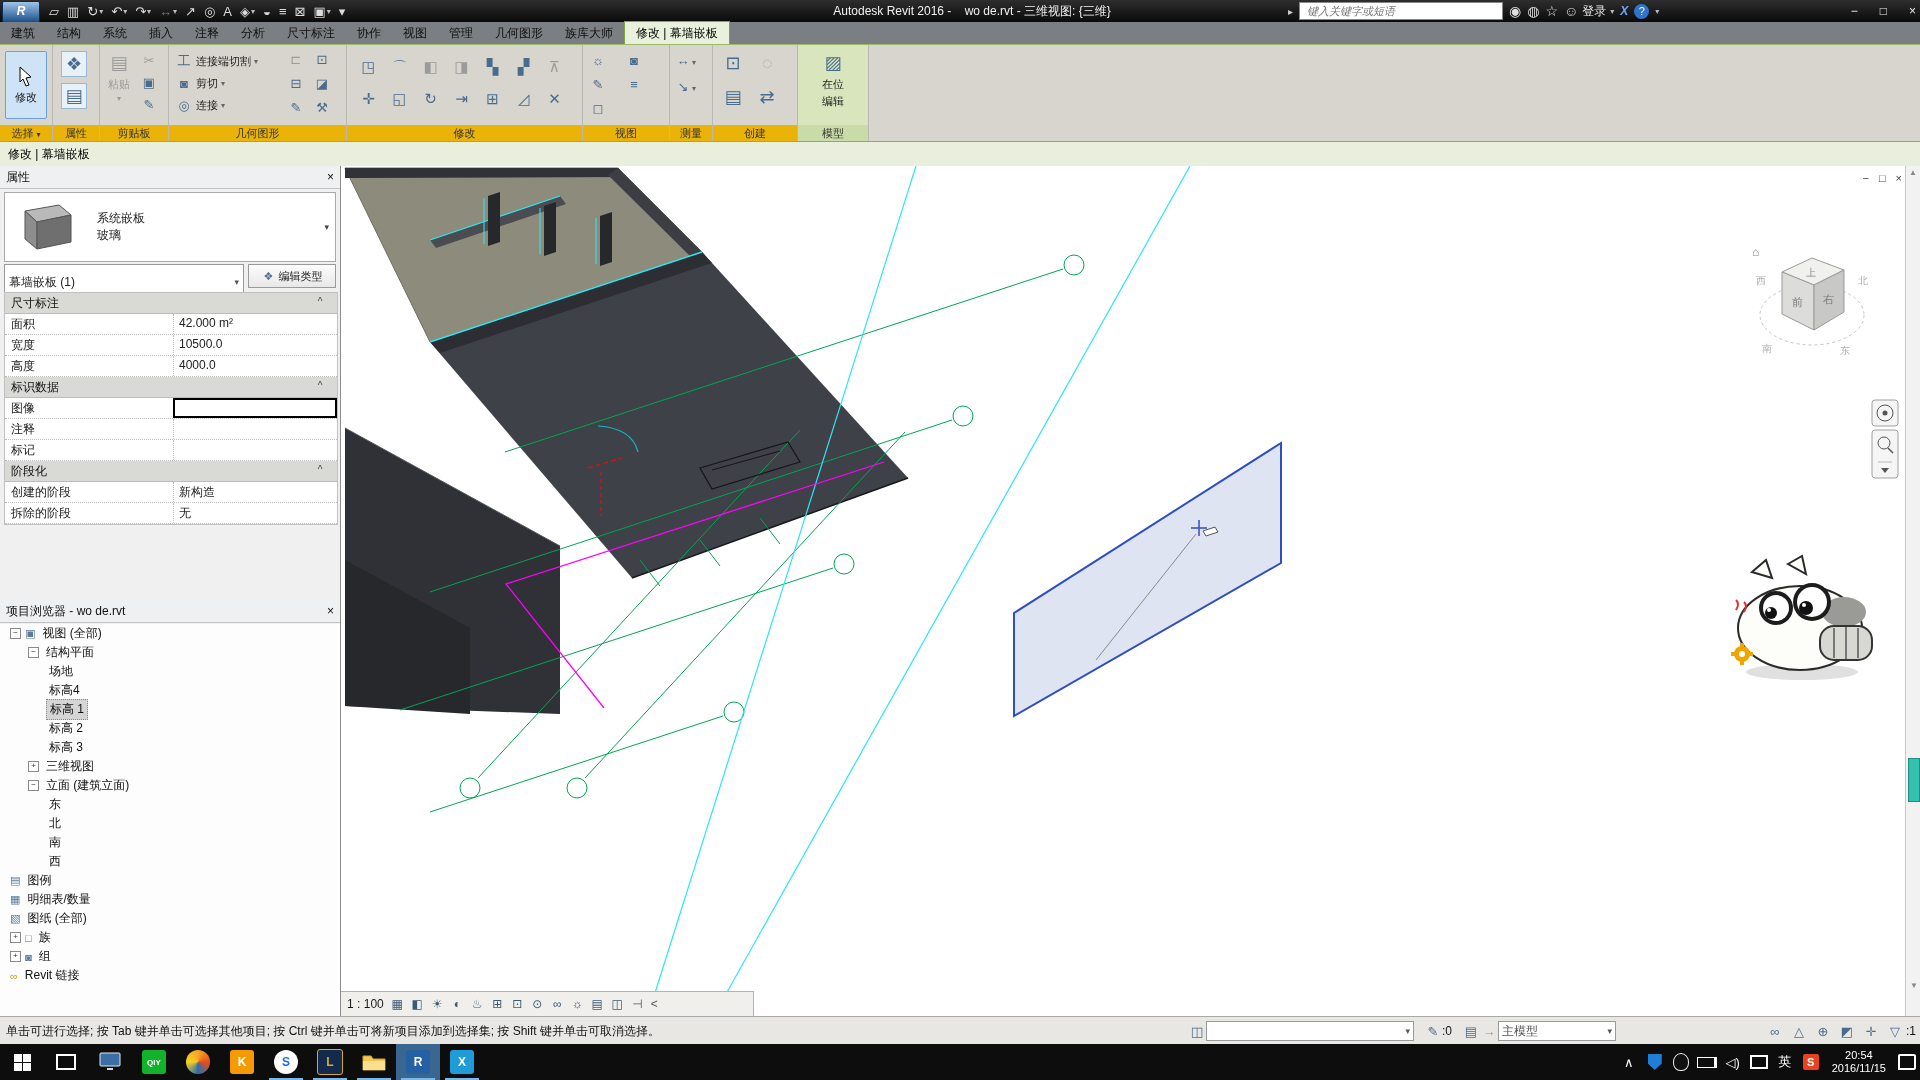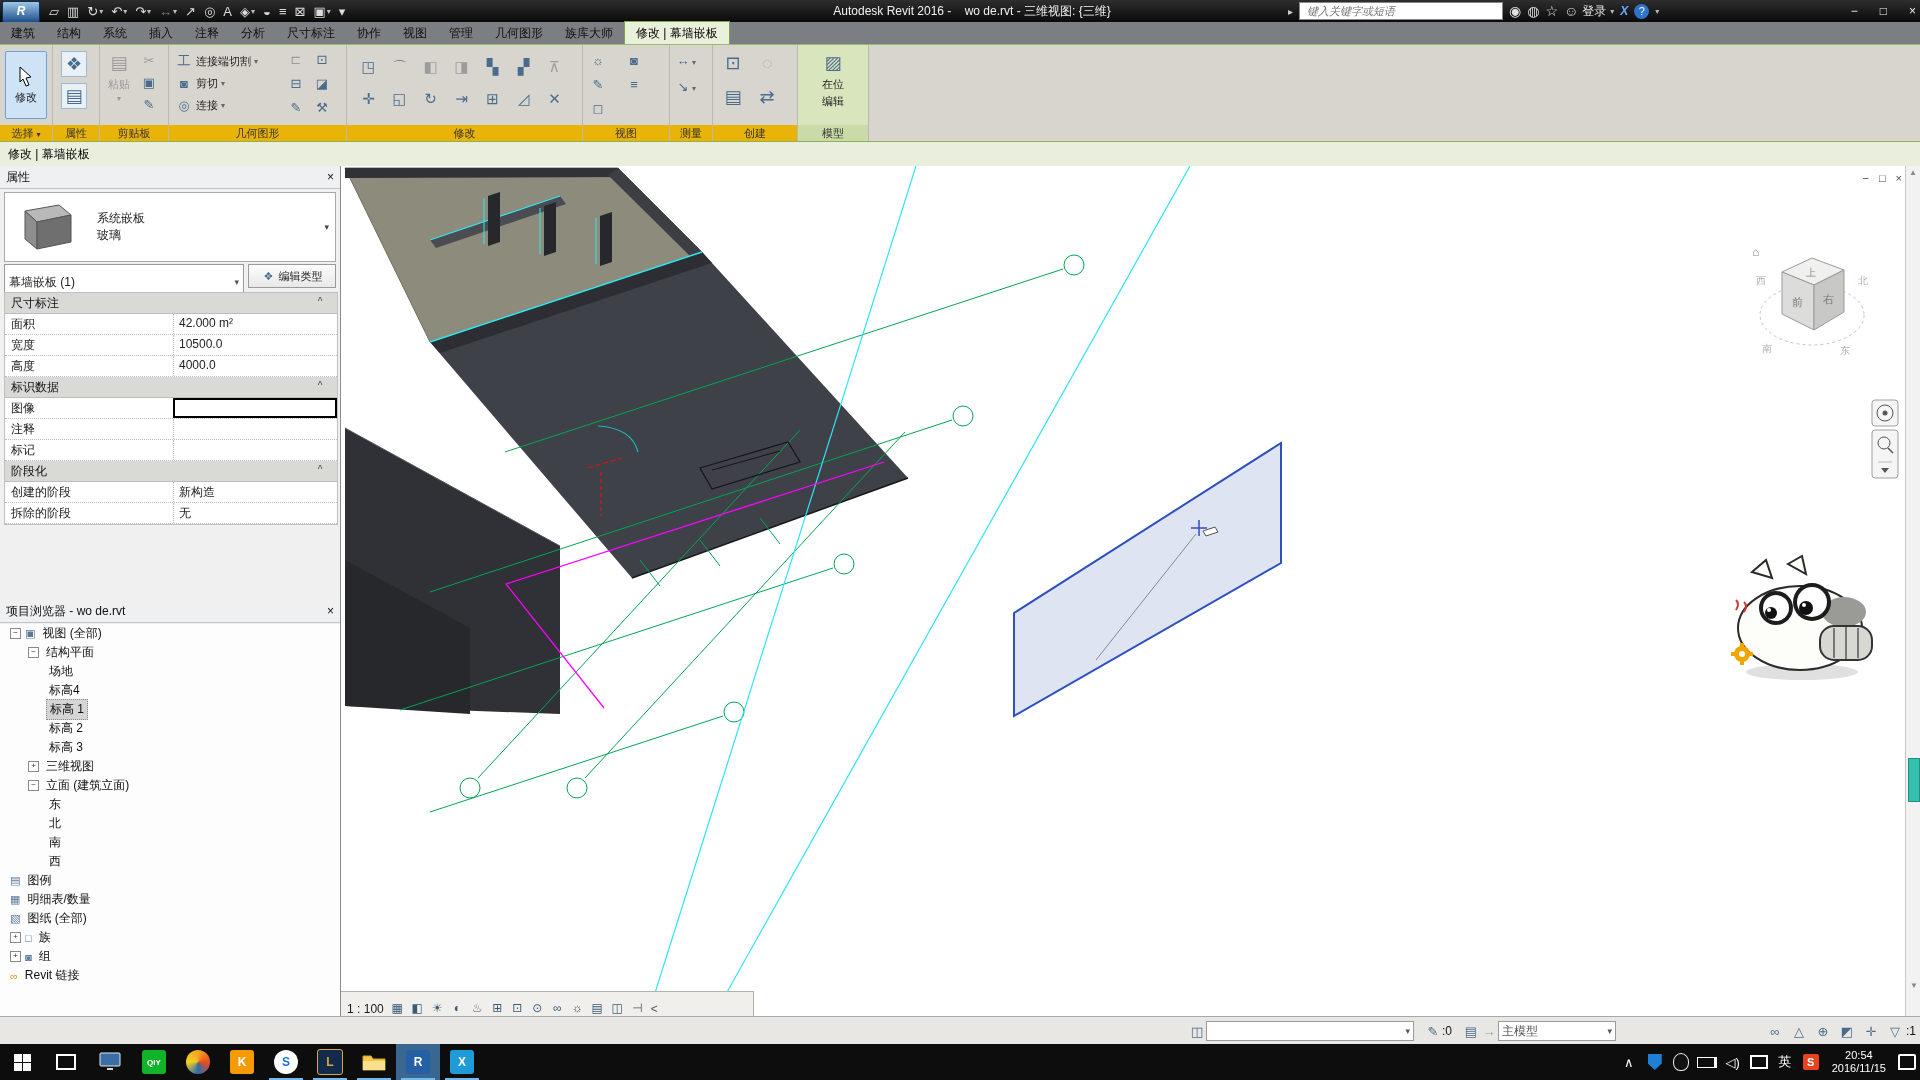--- a/index.html
+++ b/index.html
@@ -68,21 +68,21 @@
   .titem .exp{width:9px;height:9px;border:1px solid #8a8a8a;background:#fff;font-size:8px;line-height:8px;text-align:center;color:#333;}
   .titem .tic{font-size:11px;color:#5b7a9c;}
   .titem .tic.gold{color:#d49a12;}
   .titem .tlabel{padding:1px 3px;}
   .titem .tlabel.sel{background:#d5d5d5;border:1px dotted #8a8a8a;}
   
   .canvas{left:341px;top:166px;width:1579px;height:850px;background:#fff;overflow:hidden;}
   .vwin{right:18px;top:6px;display:flex;gap:10px;color:#444;font-size:11px;}
   .scroll{right:0;top:0;width:14px;height:850px;background:#f2f2f2;border-left:1px solid #c8c8c8;color:#8a8a8a;font-size:8px;text-align:center;}
   .thumb{position:absolute;left:2px;top:592px;width:10px;height:42px;background:#35c0b0;border:1px solid #1d8f83;}
-  .viewbar{left:0px;bottom:0px;width:400px;height:24px;background:#f0efec;border-top:1px solid #b3b3ae;border-right:1px solid #b3b3ae;display:flex;align-items:flex-end;gap:5px;padding:0 6px;}
+  .viewbar{left:0px;bottom:0px;width:400px;height:24px;background:#f0efec;border-top:1px solid #b3b3ae;border-right:1px solid #b3b3ae;display:flex;align-items:center;gap:5px;padding:0 6px;}
   .vicon{display:inline-flex;width:17px;height:17px;align-items:center;justify-content:center;font-size:12px;color:#3c5a74;}
   
   .statusbar{left:0;top:1016px;width:1920px;height:28px;background:#e9e7e4;border-top:1px solid #a8a8a8;display:flex;align-items:center;color:#111;}
   .sicon{display:inline-flex;width:18px;height:18px;align-items:center;justify-content:center;font-size:13px;color:#4a6c8c;}
   .scombo{background:#fff;border:1px solid #9a9a9a;height:18px;display:flex;align-items:center;justify-content:space-between;padding:0 3px;color:#555;}
   
   .taskbar{left:0;top:1044px;width:1920px;height:36px;background:#0d0d0d;display:flex;align-items:center;color:#fff;}
   .tbicon{width:44px;height:36px;display:flex;align-items:center;justify-content:center;position:relative;}
   .tbicon.running:after{content:"";position:absolute;left:5px;right:5px;bottom:0;height:2px;background:#76b9ed;}
   .tbicon.activeapp{background:#3a678f;}
@@ -697,20 +697,21 @@
           <span class="vicon">☼</span>
           <span class="vicon">▤</span>
           <span class="vicon">◫</span>
           <span class="vicon">⊣</span>
         </span>
       <span style="color:#555">&lt;</span>
     </div>
   </div>
 
   <div class="a statusbar">
+    <span style="padding-left:6px">单击可进行选择; 按 Tab 键并单击可选择其他项目; 按 Ctrl 键并单击可将新项目添加到选择集; 按 Shift 键并单击可取消选择。</span>
     <span class="sicon" style="margin-left:auto">◫</span>
     <span class="scombo" style="width:200px">
         <span></span>
         <span style="font-size:9px">▾</span>
       </span>
     <span class="sicon" style="margin-left:10px">✎</span>
     <span>:0</span>
     <span class="sicon" style="margin-left:10px">▤</span>
     <span class="sicon" style="color:#9a9a9a">→</span>
     <span class="scombo" style="width:110px">

